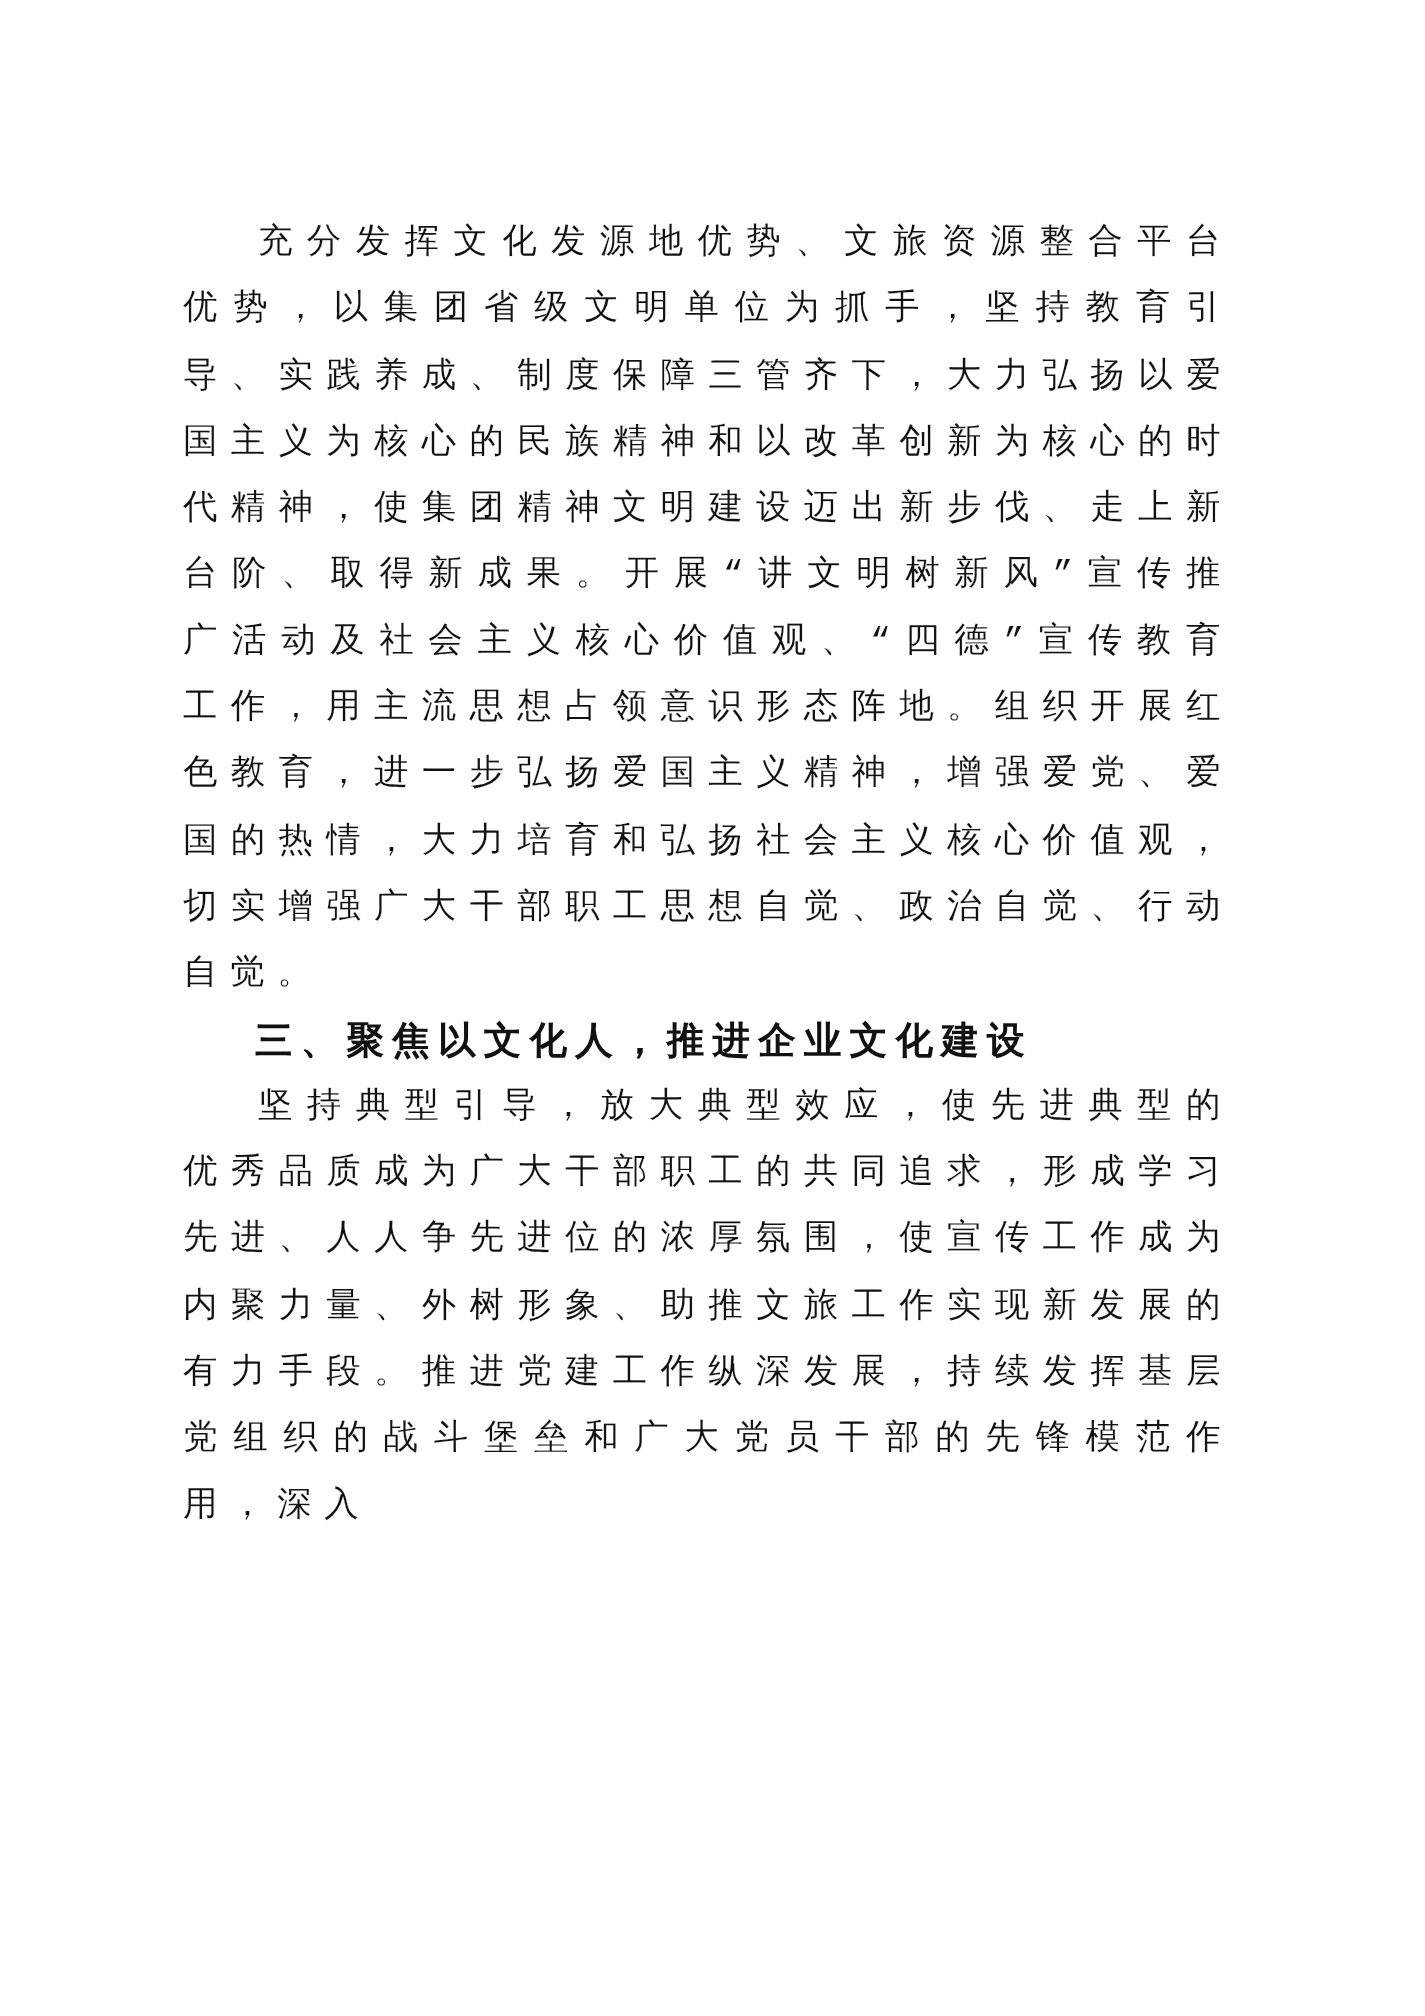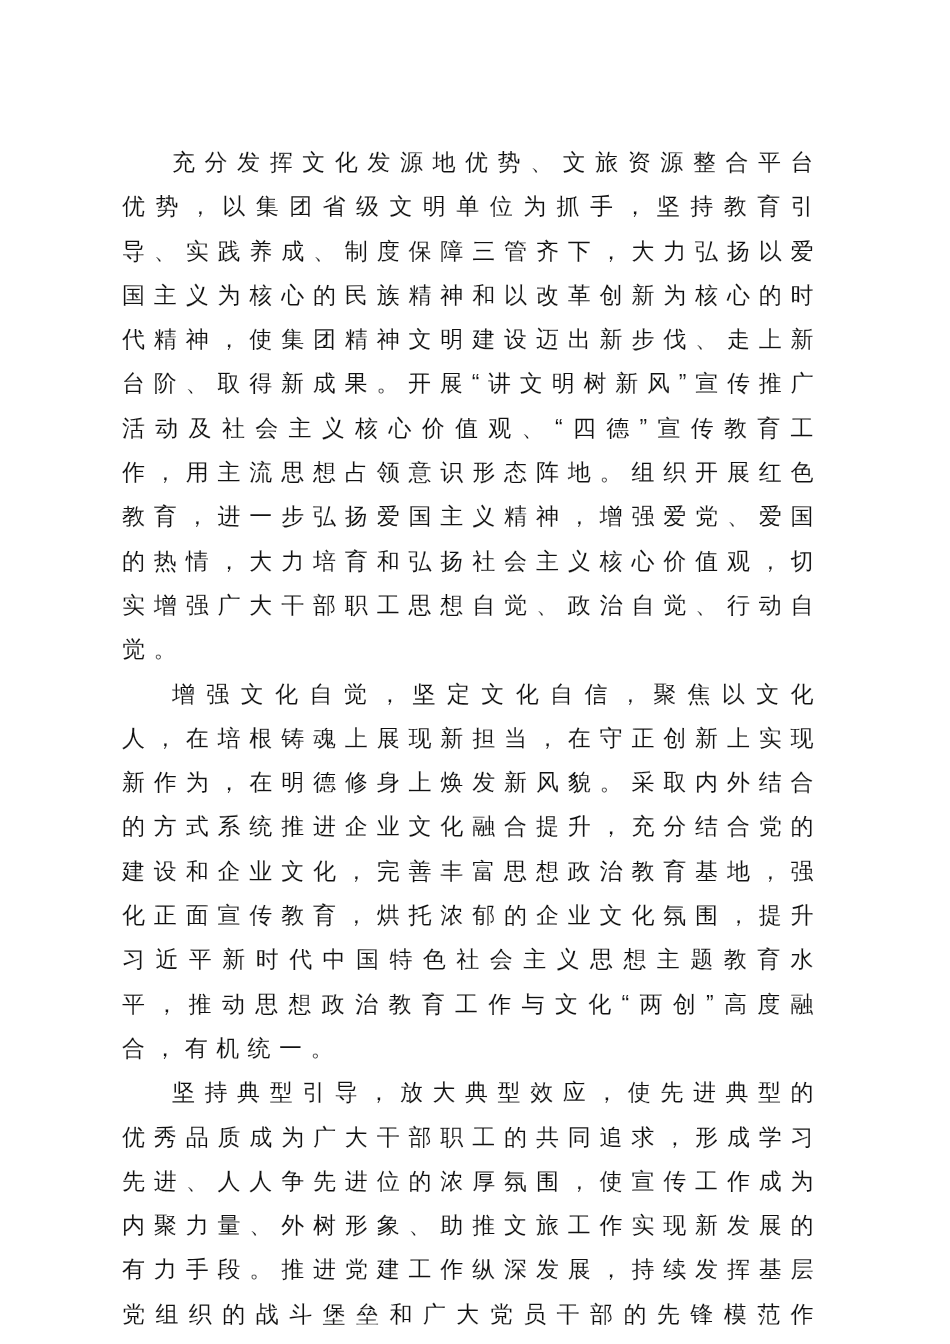--- a/index.html
+++ b/index.html
@@ -14,21 +14,21 @@
       overflow: hidden;
     }
     .page {
       position: absolute;
       left: 122px;
       top: 140px;
       width: 700px;
     }
     .para {
       margin: 0;
-      font-family: Liberation Sans, sans-serif;
+      font-family: Liberation Mono, monospace;
       font-weight: 300;
       font-size: 23px;
       line-height: 44.3px;
       letter-spacing: 8.4px;
       color: #111111;
       text-indent: 50px;
       text-align: justify;
       text-align-last: left;
       word-break: break-all;
       -webkit-text-stroke: 0.1px #ffffff;
@@ -43,15 +43,15 @@
       color: #111111;
       padding-left: 48px;
       white-space: nowrap;
     }
   </style>
 </head>
 <body>
 
 <div class="page">
   <p class="para">充分发挥文化发源地优势、文旅资源整合平台优势，以集团省级文明单位为抓手，坚持教育引导、实践养成、制度保障三管齐下，大力弘扬以爱国主义为核心的民族精神和以改革创新为核心的时代精神，使集团精神文明建设迈出新步伐、走上新台阶、取得新成果。开展“讲文明树新风”宣传推广活动及社会主义核心价值观、“四德”宣传教育工作，用主流思想占领意识形态阵地。组织开展红色教育，进一步弘扬爱国主义精神，增强爱党、爱国的热情，大力培育和弘扬社会主义核心价值观，切实增强广大干部职工思想自觉、政治自觉、行动自觉。</p>
-  <p class="para">增强文化自觉，坚定文化自信，聚焦以文化人，在培根铸魂上展现新担当，在守正创新上实现新作为，在明德修身上焕发新风貌。采取内外结合的方式系统推进企业文化融合提升，充分结合党的建设和企业文化，完善丰富思想政治教育基地，强化正面宣传教育，烘托浓郁的企业文化氛围，提升习近平新时代中国特色社会主义思想主题教育水平，推动思想政治教育工作与文化“两创”高度融合，有机统一。</p>
+  <h2 class="heading">三、聚焦以文化人，推进企业文化建设</h2>
   <p class="para">坚持典型引导，放大典型效应，使先进典型的优秀品质成为广大干部职工的共同追求，形成学习先进、人人争先进位的浓厚氛围，使宣传工作成为内聚力量、外树形象、助推文旅工作实现新发展的有力手段。推进党建工作纵深发展，持续发挥基层党组织的战斗堡垒和广大党员干部的先锋模范作用，深入</p>
 </div>
 
 </body></html>

